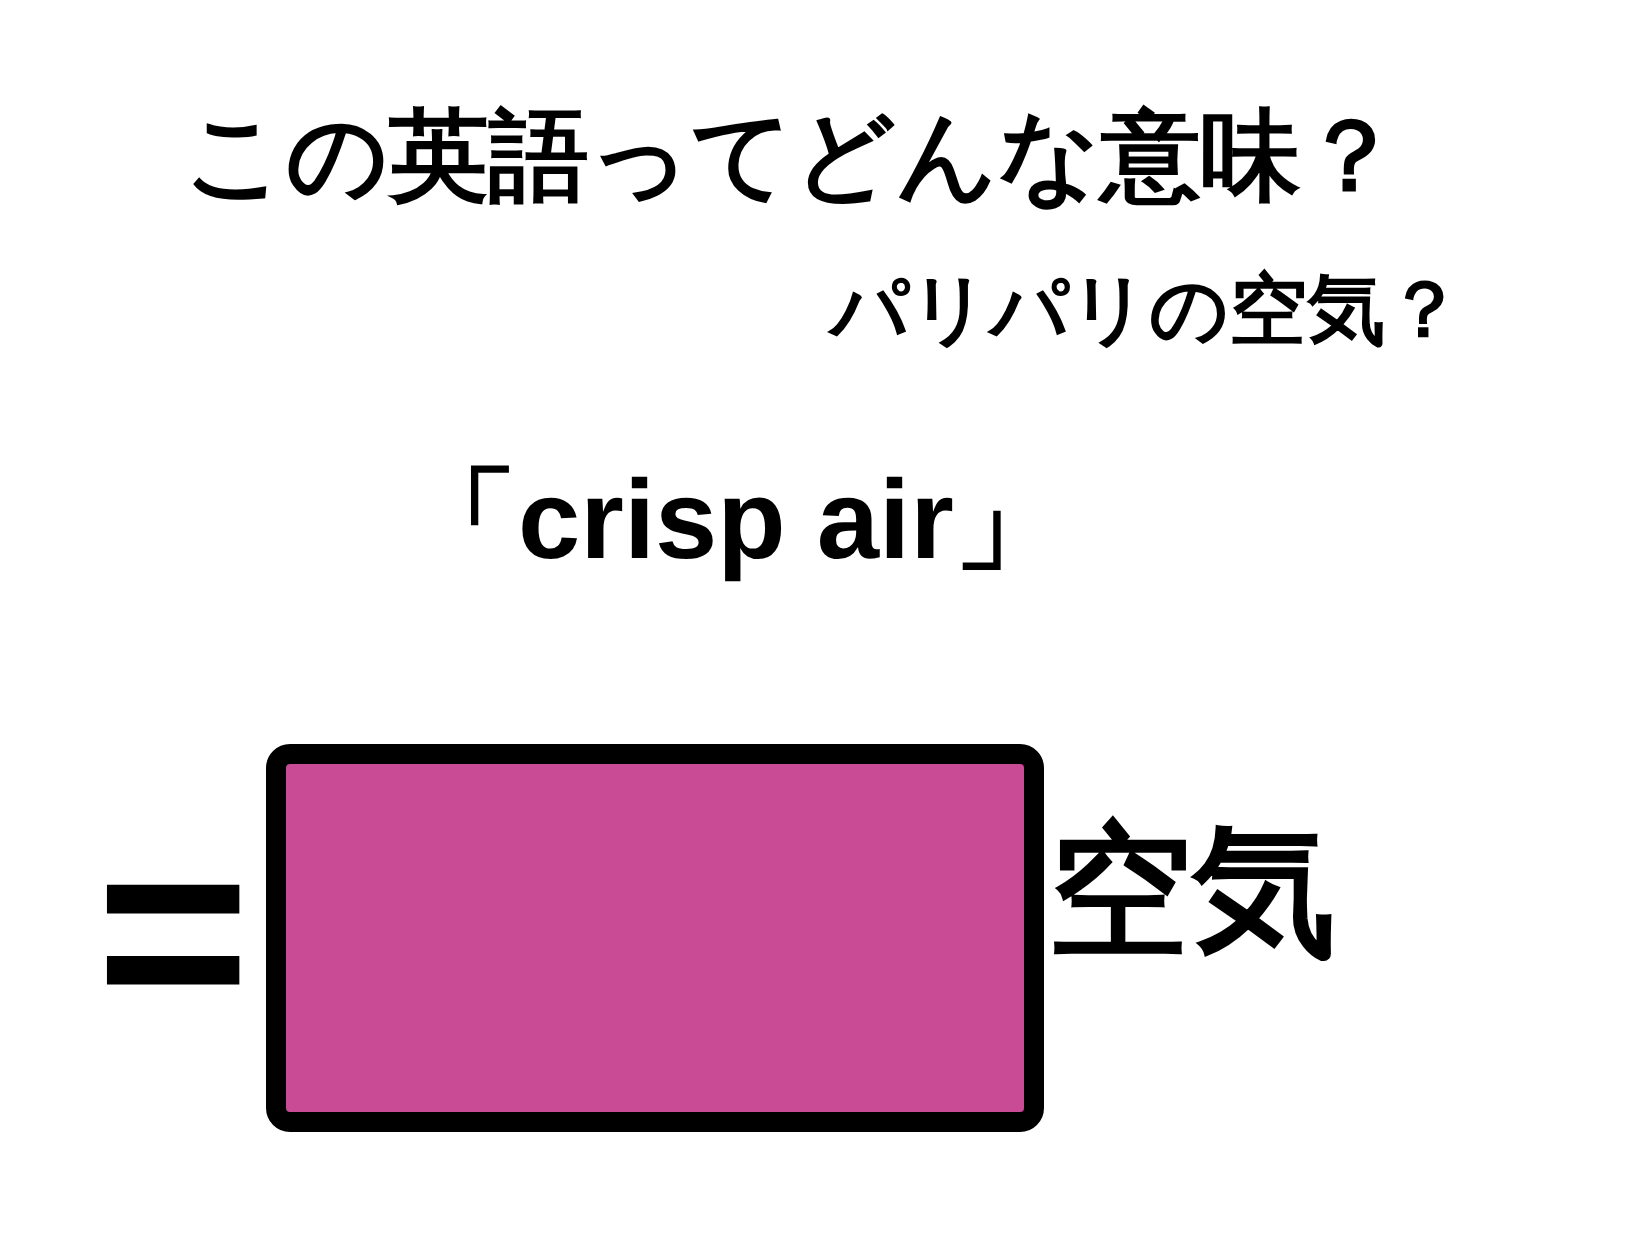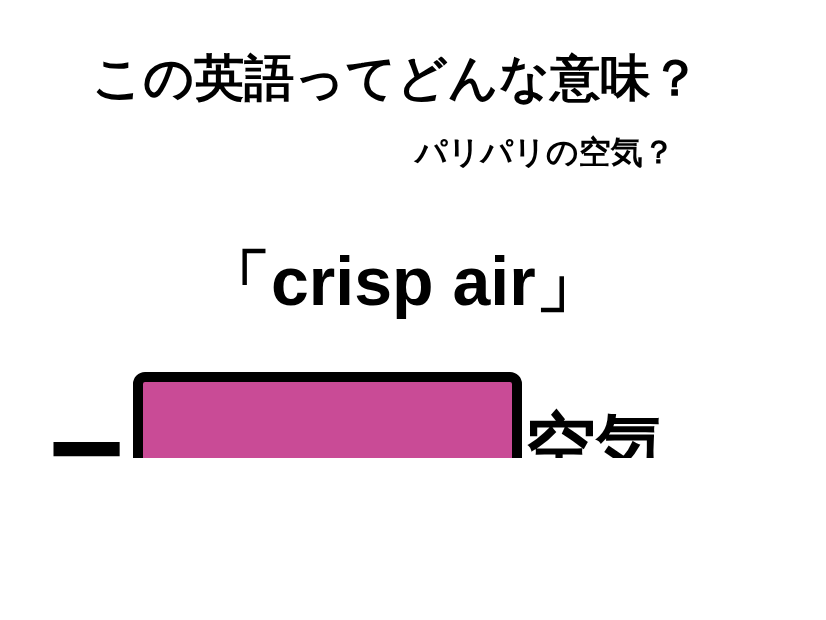--- a/index.html
+++ b/index.html
@@ -3,50 +3,50 @@
 <meta charset="utf-8">
 <style>
   html, body {
     margin: 0;
     padding: 0;
     background: #ffffff;
   }
   .canvas {
     position: relative;
     width: 826px;
-    height: 458px;
+    height: 620px;
     background: #ffffff;
     overflow: hidden;
     font-family: "Liberation Sans", "DejaVu Sans", sans-serif;
     color: #000000;
   }
   .heading-line1 {
     position: absolute;
     left: 92px;
     top: 52px;
     font-size: 50px;
     font-weight: bold;
     line-height: 1.05;
     white-space: nowrap;
     letter-spacing: 0px;
   }
   .heading-line2 {
     position: absolute;
     left: 415px;
     top: 136px;
-    font-size: 32px;
+    font-size: 39px;
     font-weight: bold;
     line-height: 1.05;
     white-space: nowrap;
   }
   .english-phrase {
     position: absolute;
     left: 203px;
-    top: 242px;
-    font-size: 68px;
+    top: 228px;
+    font-size: 56px;
     font-weight: bold;
     line-height: 1.15;
     white-space: nowrap;
     text-align: right;
   }
   .equation-row {
     position: absolute;
     left: 0;
     top: 0;
     width: 826px;

